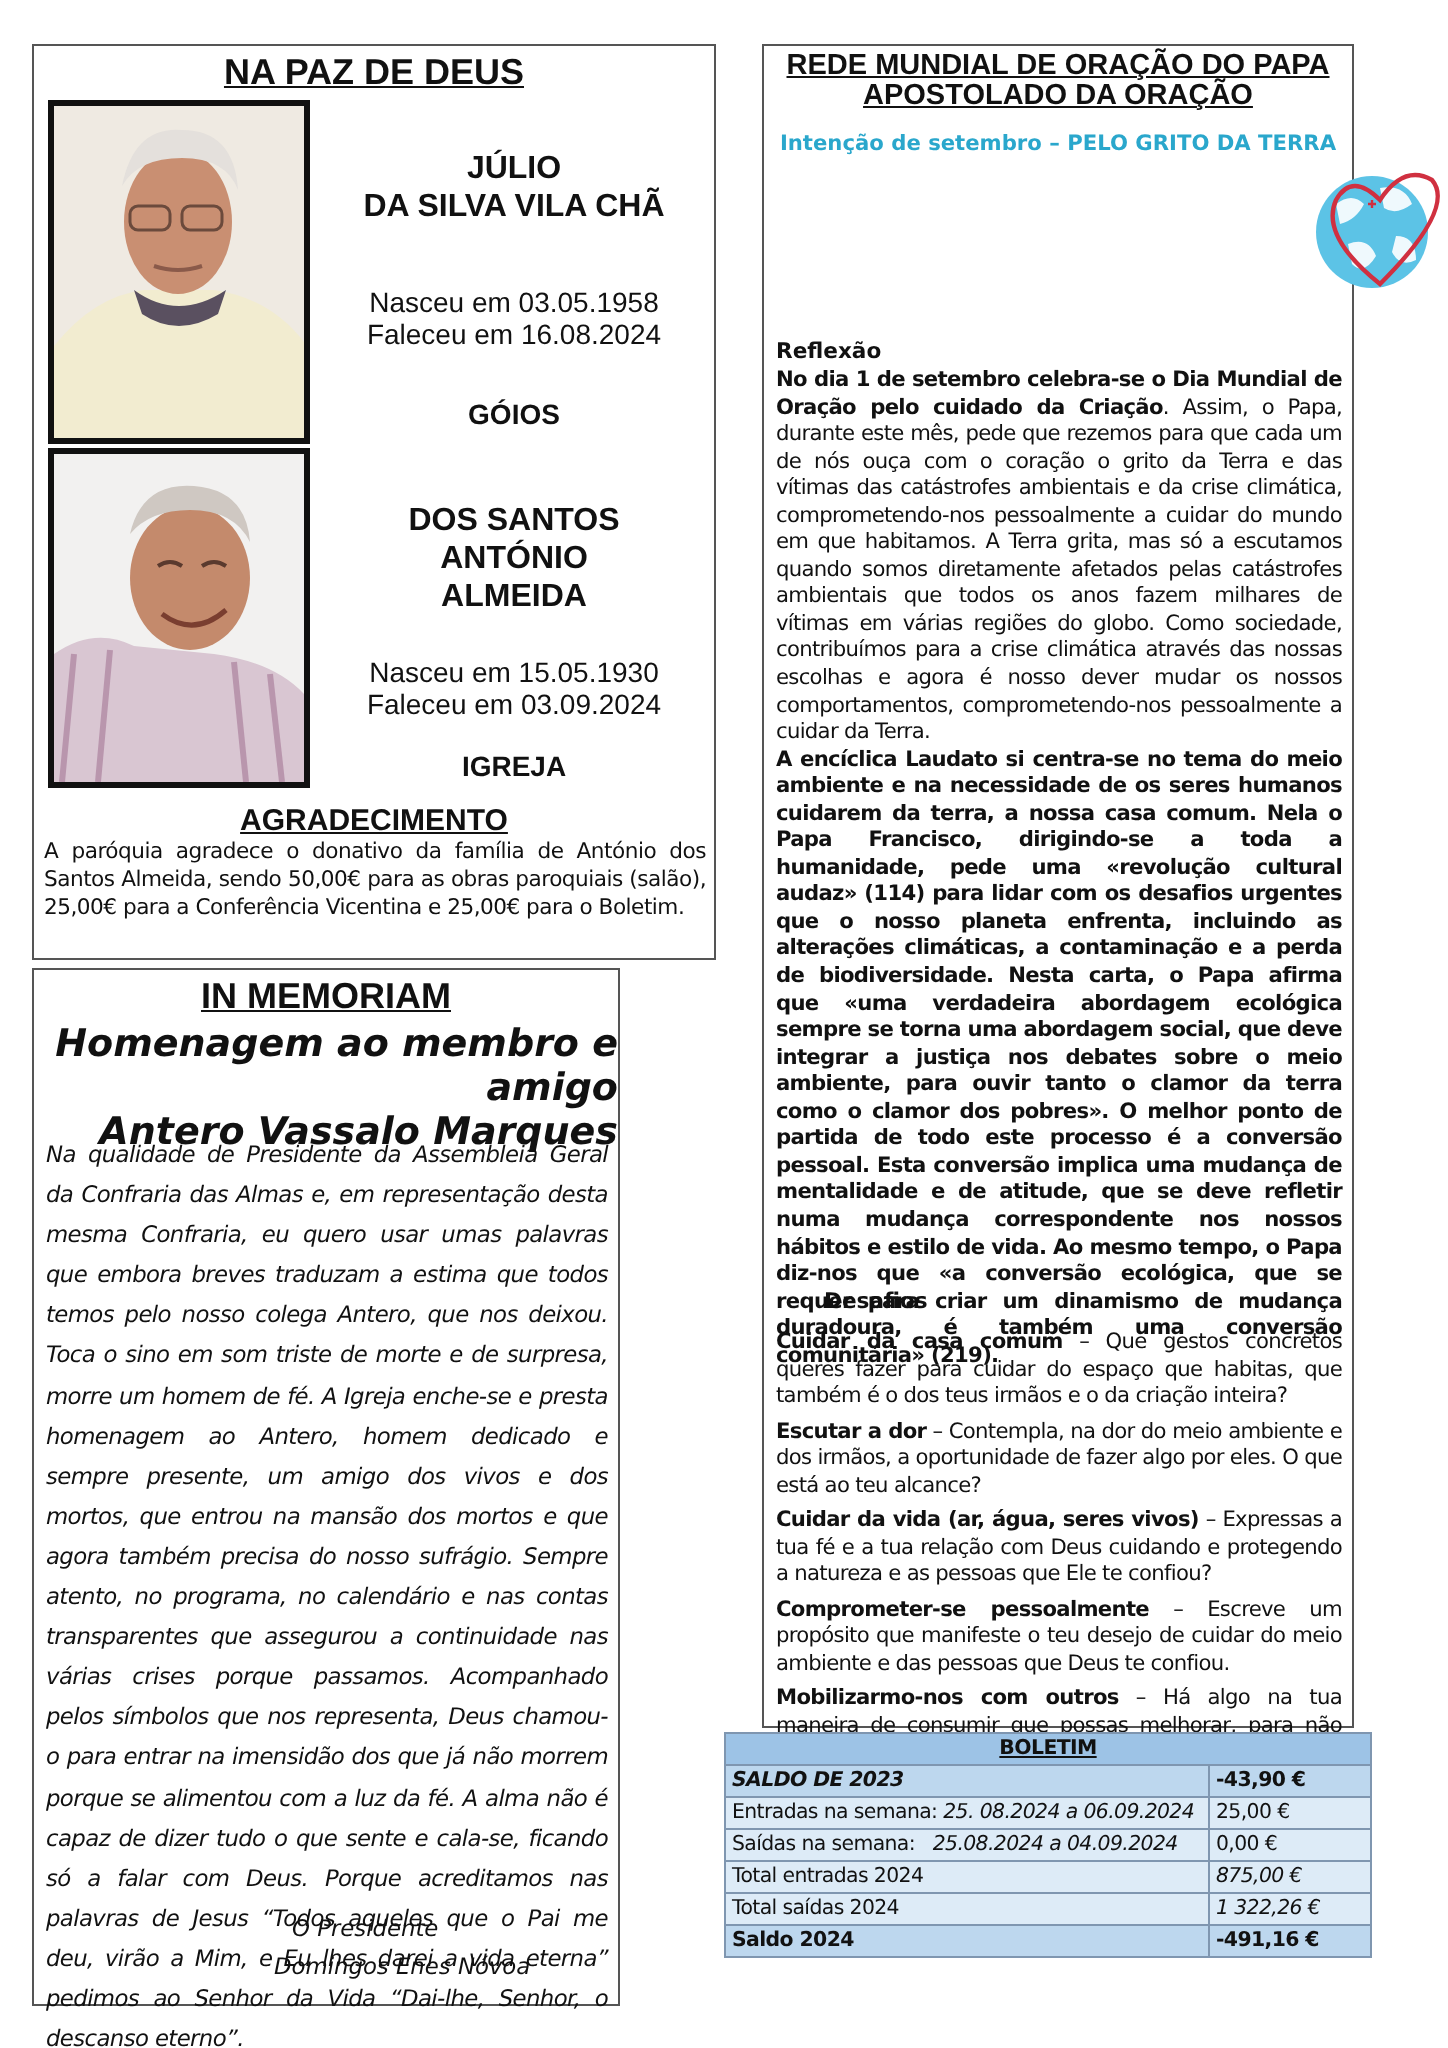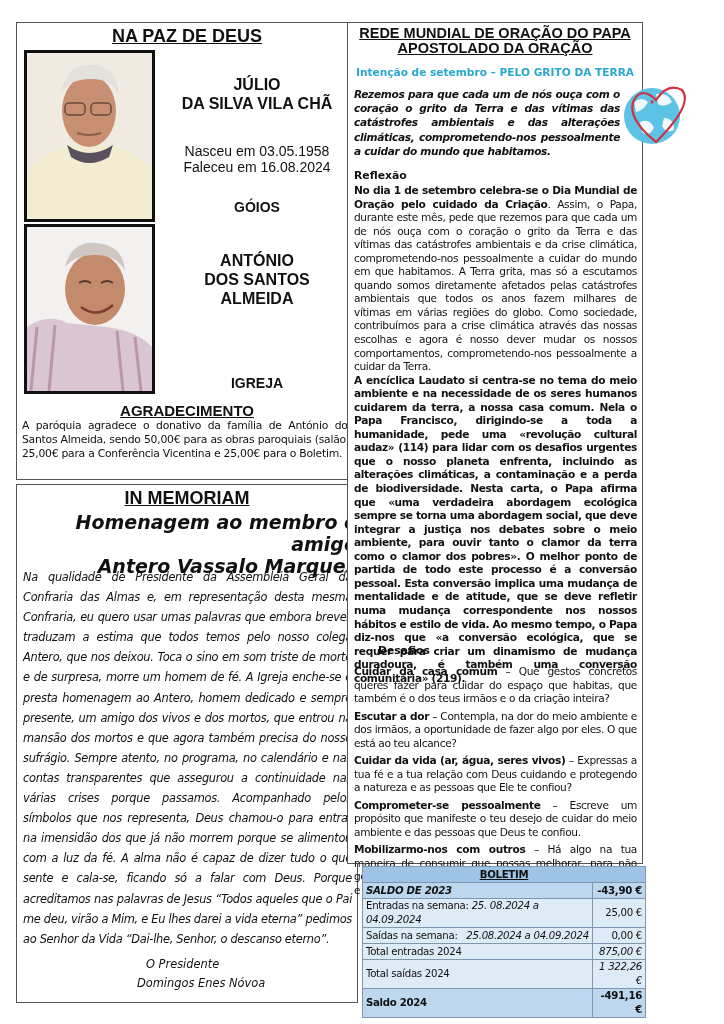--- a/index.html
+++ b/index.html
@@ -20,48 +20,48 @@
   #p1-name { top: 52px; }
   #p1-dates { top: 120px; }
   #p1-loc { top: 176px; }
   #p2-name { top: 228px; }
   #p2-dates { top: 305px; }
   #p2-loc { top: 352px; }
   #agr-title { position: absolute; left: 0; right: 0; top: 379px; font-size: 15px; }
   #agr-text { position: absolute; left: 5px; right: 4px; top: 396px; font-family: "DejaVu Sans", sans-serif; font-size: 10.8px; line-height: 14px; text-align: justify; letter-spacing: -0.25px; }
 
   
-  #box-mem { left: 16px; top: 484px; width: 342px; height: 519px; }
+  #box-mem { left: 16px; top: 484px; width: 294px; height: 519px; }
   #mem-title { position: absolute; left: 0; right: 0; top: 3px; font-size: 18px; }
   #mem-sub { position: absolute; left: 0; right: 0; top: 26px; text-align: right; font-family: "DejaVu Sans", sans-serif; font-style: italic; font-weight: bold; font-size: 19px; line-height: 22px; }
   #mem-text { position: absolute; left: 6px; right: 5px; top: 82px; font-family: "DejaVu Sans", sans-serif; font-style: italic; font-size: 11.4px; line-height: 20.1px; text-align: justify; letter-spacing: -0.3px; }
   #mem-sign { position: absolute; left: 120px; top: 470px; font-family: "DejaVu Sans", sans-serif; font-style: italic; font-size: 11.4px; line-height: 19px; }
   #mem-sign .l1 { padding-left: 9px; }
 
   
-  #box-rede { left: 347px; top: 22px; width: 296px; height: 842px; }
+  #box-rede { left: 381px; top: 22px; width: 296px; height: 842px; }
   #rede-title { position: absolute; left: 0; right: 0; top: 3px; font-size: 14.5px; line-height: 15px; }
   #rede-intent { position: absolute; left: 0; right: 0; top: 43px; text-align: center; font-family: "DejaVu Sans", sans-serif; font-weight: bold; color: #2aa7cc; font-size: 10.6px; }
   #rede-prayer { position: absolute; left: 6px; width: 266px; top: 64px; font-family: "DejaVu Sans", sans-serif; font-style: italic; font-weight: bold; font-size: 10.6px; line-height: 14.2px; text-align: justify; letter-spacing: -0.35px; }
   #globe { position: absolute; left: 272px; top: 55px; width: 72px; height: 72px; }
   #reflexao-label { position: absolute; left: 6px; top: 146px; font-family: "DejaVu Sans", sans-serif; font-weight: bold; font-size: 10.8px; }
   #reflexao { position: absolute; left: 6px; right: 5px; top: 161px; font-family: "DejaVu Sans", sans-serif; font-size: 10.6px; line-height: 13.55px; text-align: justify; letter-spacing: -0.35px; }
   #reflexao p { margin: 0; }
   #desafios-label { position: absolute; left: 6px; top: 621px; font-family: "DejaVu Sans", sans-serif; font-weight: bold; font-size: 10.8px; margin-left: 24px; }
   #desafios { position: absolute; left: 6px; right: 5px; top: 642px; font-family: "DejaVu Sans", sans-serif; font-size: 10.6px; line-height: 13.5px; text-align: justify; letter-spacing: -0.35px; }
   #desafios p { margin: 0 0 4px 0; }
   .b { font-weight: bold; }
 
   
-  #boletim { position: absolute; left: 362px; top: 866px; width: 284px; border-collapse: collapse; font-family: "DejaVu Sans", sans-serif; font-size: 10.2px; letter-spacing: -0.3px; }
+  #boletim { position: absolute; left: 362px; top: 866px; width: 324px; border-collapse: collapse; font-family: "DejaVu Sans", sans-serif; font-size: 10.2px; letter-spacing: -0.3px; }
   #boletim td, #boletim th { border: 1px solid #7f96b0; padding: 0 3px; height: 15px; line-height: 14px; }
   #boletim th { background: #9dc3e6; text-decoration: underline; font-weight: bold; text-align: center; }
   #boletim tr.hl td { background: #bdd7ee; font-weight: bold; }
   #boletim tr.alt td { background: #ddebf7; }
-  #boletim td.val { text-align: right; width: 74px; }
+  #boletim td.val { width: 74px; }
   .it { font-style: italic; }
 </style>
 </head>
 <body>
 
 <div id="box-paz" class="box">
   <div id="paz-title" class="sec-title">NA PAZ DE DEUS</div>
 
   <div id="photo1" class="photo">
     <svg width="125" height="166" viewBox="0 0 125 166">
@@ -95,23 +95,27 @@
         <line x1="90" y1="104" x2="96" y2="164"></line>
           <line x1="108" y1="110" x2="114" y2="164"></line>
       </g>
       <ellipse cx="68" cy="62" rx="30" ry="36" fill="#c48a6c"></ellipse>
       <path d="M38 40 Q44 14 70 16 Q96 18 98 44 Q90 28 68 28 Q48 28 38 40 Z" fill="#cfc8c2"></path>
       <path d="M54 80 Q70 92 86 78" stroke="#7a3e30" stroke-width="2.5" fill="none"></path>
       <path d="M52 56 Q58 52 64 56 M74 56 Q80 52 86 56" stroke="#5a3a2e" stroke-width="2" fill="none"></path>
     </svg>
   </div>
   <div id="p2-name" class="person-info pname">
+    <div>DOS SANTOS</div>
     <div>ANTÓNIO</div>
-    <div>DOS SANTOS</div>
     <div>ALMEIDA</div>
+  </div>
+  <div id="p2-dates" class="person-info pdates">
+    <div>Nasceu em 15.05.1930</div>
+    <div>Faleceu em 03.09.2024</div>
   </div>
   <div id="p2-loc" class="person-info ploc">IGREJA</div>
 
   <div id="agr-title" class="sec-title">AGRADECIMENTO</div>
   <div id="agr-text">A paróquia agradece o donativo da família de António dos Santos Almeida, sendo 50,00€ para as obras paroquiais (salão), 25,00€ para a  Conferência Vicentina e 25,00€ para o Boletim.</div>
 </div>
 
 <div id="box-mem" class="box">
   <div id="mem-title" class="sec-title">IN MEMORIAM</div>
   <div id="mem-sub">
@@ -124,21 +128,20 @@
     <div>Domingos Enes Nóvoa</div>
   </div>
 </div>
 
 <div id="box-rede" class="box">
   <div id="rede-title" class="sec-title">
     <div>REDE MUNDIAL DE ORAÇÃO DO PAPA</div>
     <div>APOSTOLADO DA ORAÇÃO</div>
   </div>
   <div id="rede-intent">Intenção de setembro – PELO GRITO DA TERRA</div>
-  <div id="rede-prayer">Rezemos para que cada um de nós ouça com o coração o grito da Terra e das vítimas das catástrofes ambientais e das alterações climáticas, comprometendo-nos pessoalmente a cuidar do mundo que habitamos.</div>
   <svg id="globe" viewBox="0 0 72 72">
     <circle cx="32" cy="38" r="28" fill="#5cc3e6"></circle>
     <path d="M14 24 Q22 18 28 24 Q24 32 16 34 Z M36 16 Q48 14 52 24 Q44 30 38 26 Z M20 44 Q30 40 34 50 Q28 60 22 54 Z M44 40 Q54 40 54 52 Q46 56 42 48 Z" fill="#ffffff" opacity="0.9"></path>
     <path d="M36 64 Q6 40 14 22 Q22 8 36 22 Q48 4 62 12 Q74 26 36 64 Z" fill="none" stroke="#d03040" stroke-width="2.2"></path>
     <path d="M30 24 L34 24 M32 22 L32 26" stroke="#d03040" stroke-width="1.2"></path>
   </svg>
 
   <div id="reflexao-label">Reflexão</div>
   <div id="reflexao">
     <p><span class="b">No dia 1 de setembro celebra-se o Dia Mundial de Oração pelo cuidado da Criação</span><span>. Assim, o Papa, durante este mês, pede que rezemos para que cada um de nós ouça com o coração o grito da Terra e das vítimas das catástrofes ambientais e da crise climática, comprometendo-nos pessoalmente a cuidar do mundo em que habitamos. A Terra grita, mas só a escutamos quando somos diretamente afetados pelas catástrofes ambientais que todos os anos fazem milhares de vítimas em várias regiões do globo. Como sociedade, contribuímos para a crise climática através das nossas escolhas e agora é nosso dever mudar os nossos comportamentos, comprometendo-nos pessoalmente a cuidar da Terra.</span></p>
@@ -158,21 +161,21 @@
 <table id="boletim">
   <tbody>
       <tr>
     <th colspan="2">BOLETIM</th>
   </tr>
   <tr class="hl">
     <td class="it"><span>SALDO DE 2023</span></td>
     <td class="val">-43,90 €</td>
   </tr>
   <tr class="alt">
-    <td><span>Entradas na semana: </span><span class="it">25. 08.2024 a 04.09.2024</span></td>
+    <td><span>Entradas na semana: </span><span class="it">25. 08.2024 a 06.09.2024</span></td>
     <td class="val">25,00 €</td>
   </tr>
   <tr class="alt">
     <td style="white-space:pre"><span>Saídas na semana:   </span><span class="it">25.08.2024 a 04.09.2024</span></td>
     <td class="val">0,00 €</td>
   </tr>
   <tr class="alt">
     <td>Total entradas 2024</td>
     <td class="val it">875,00 €</td>
   </tr>

